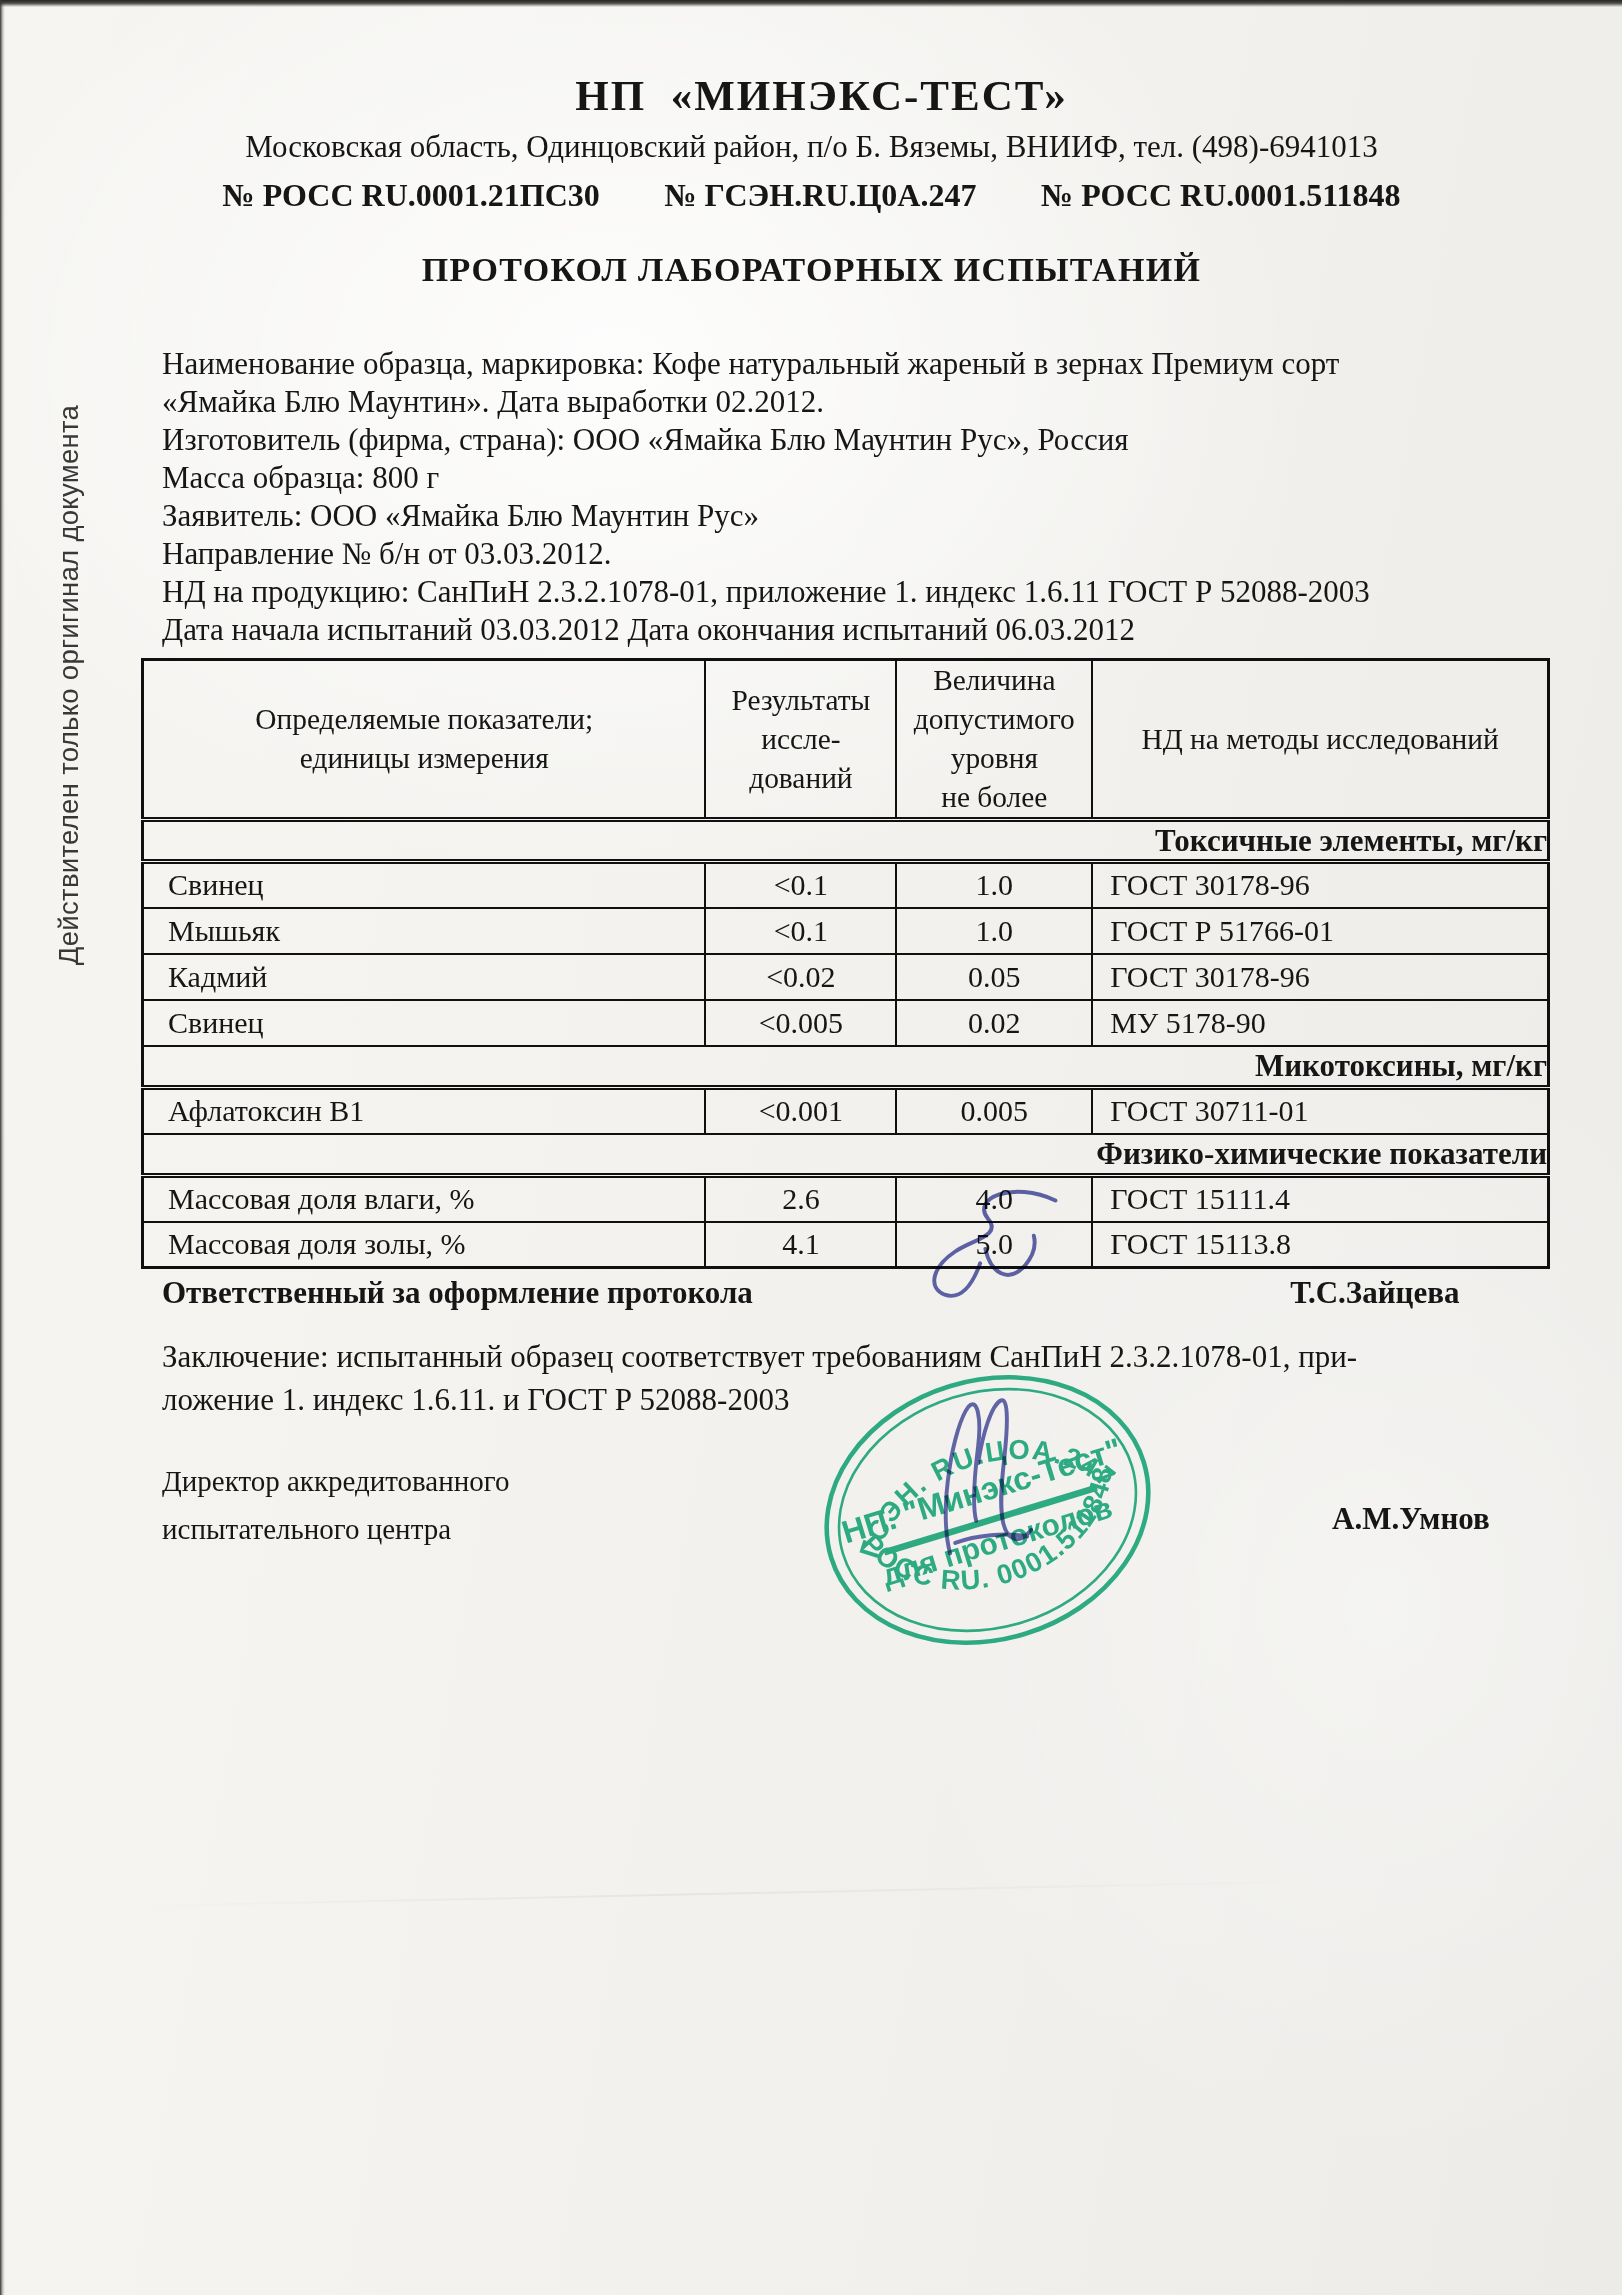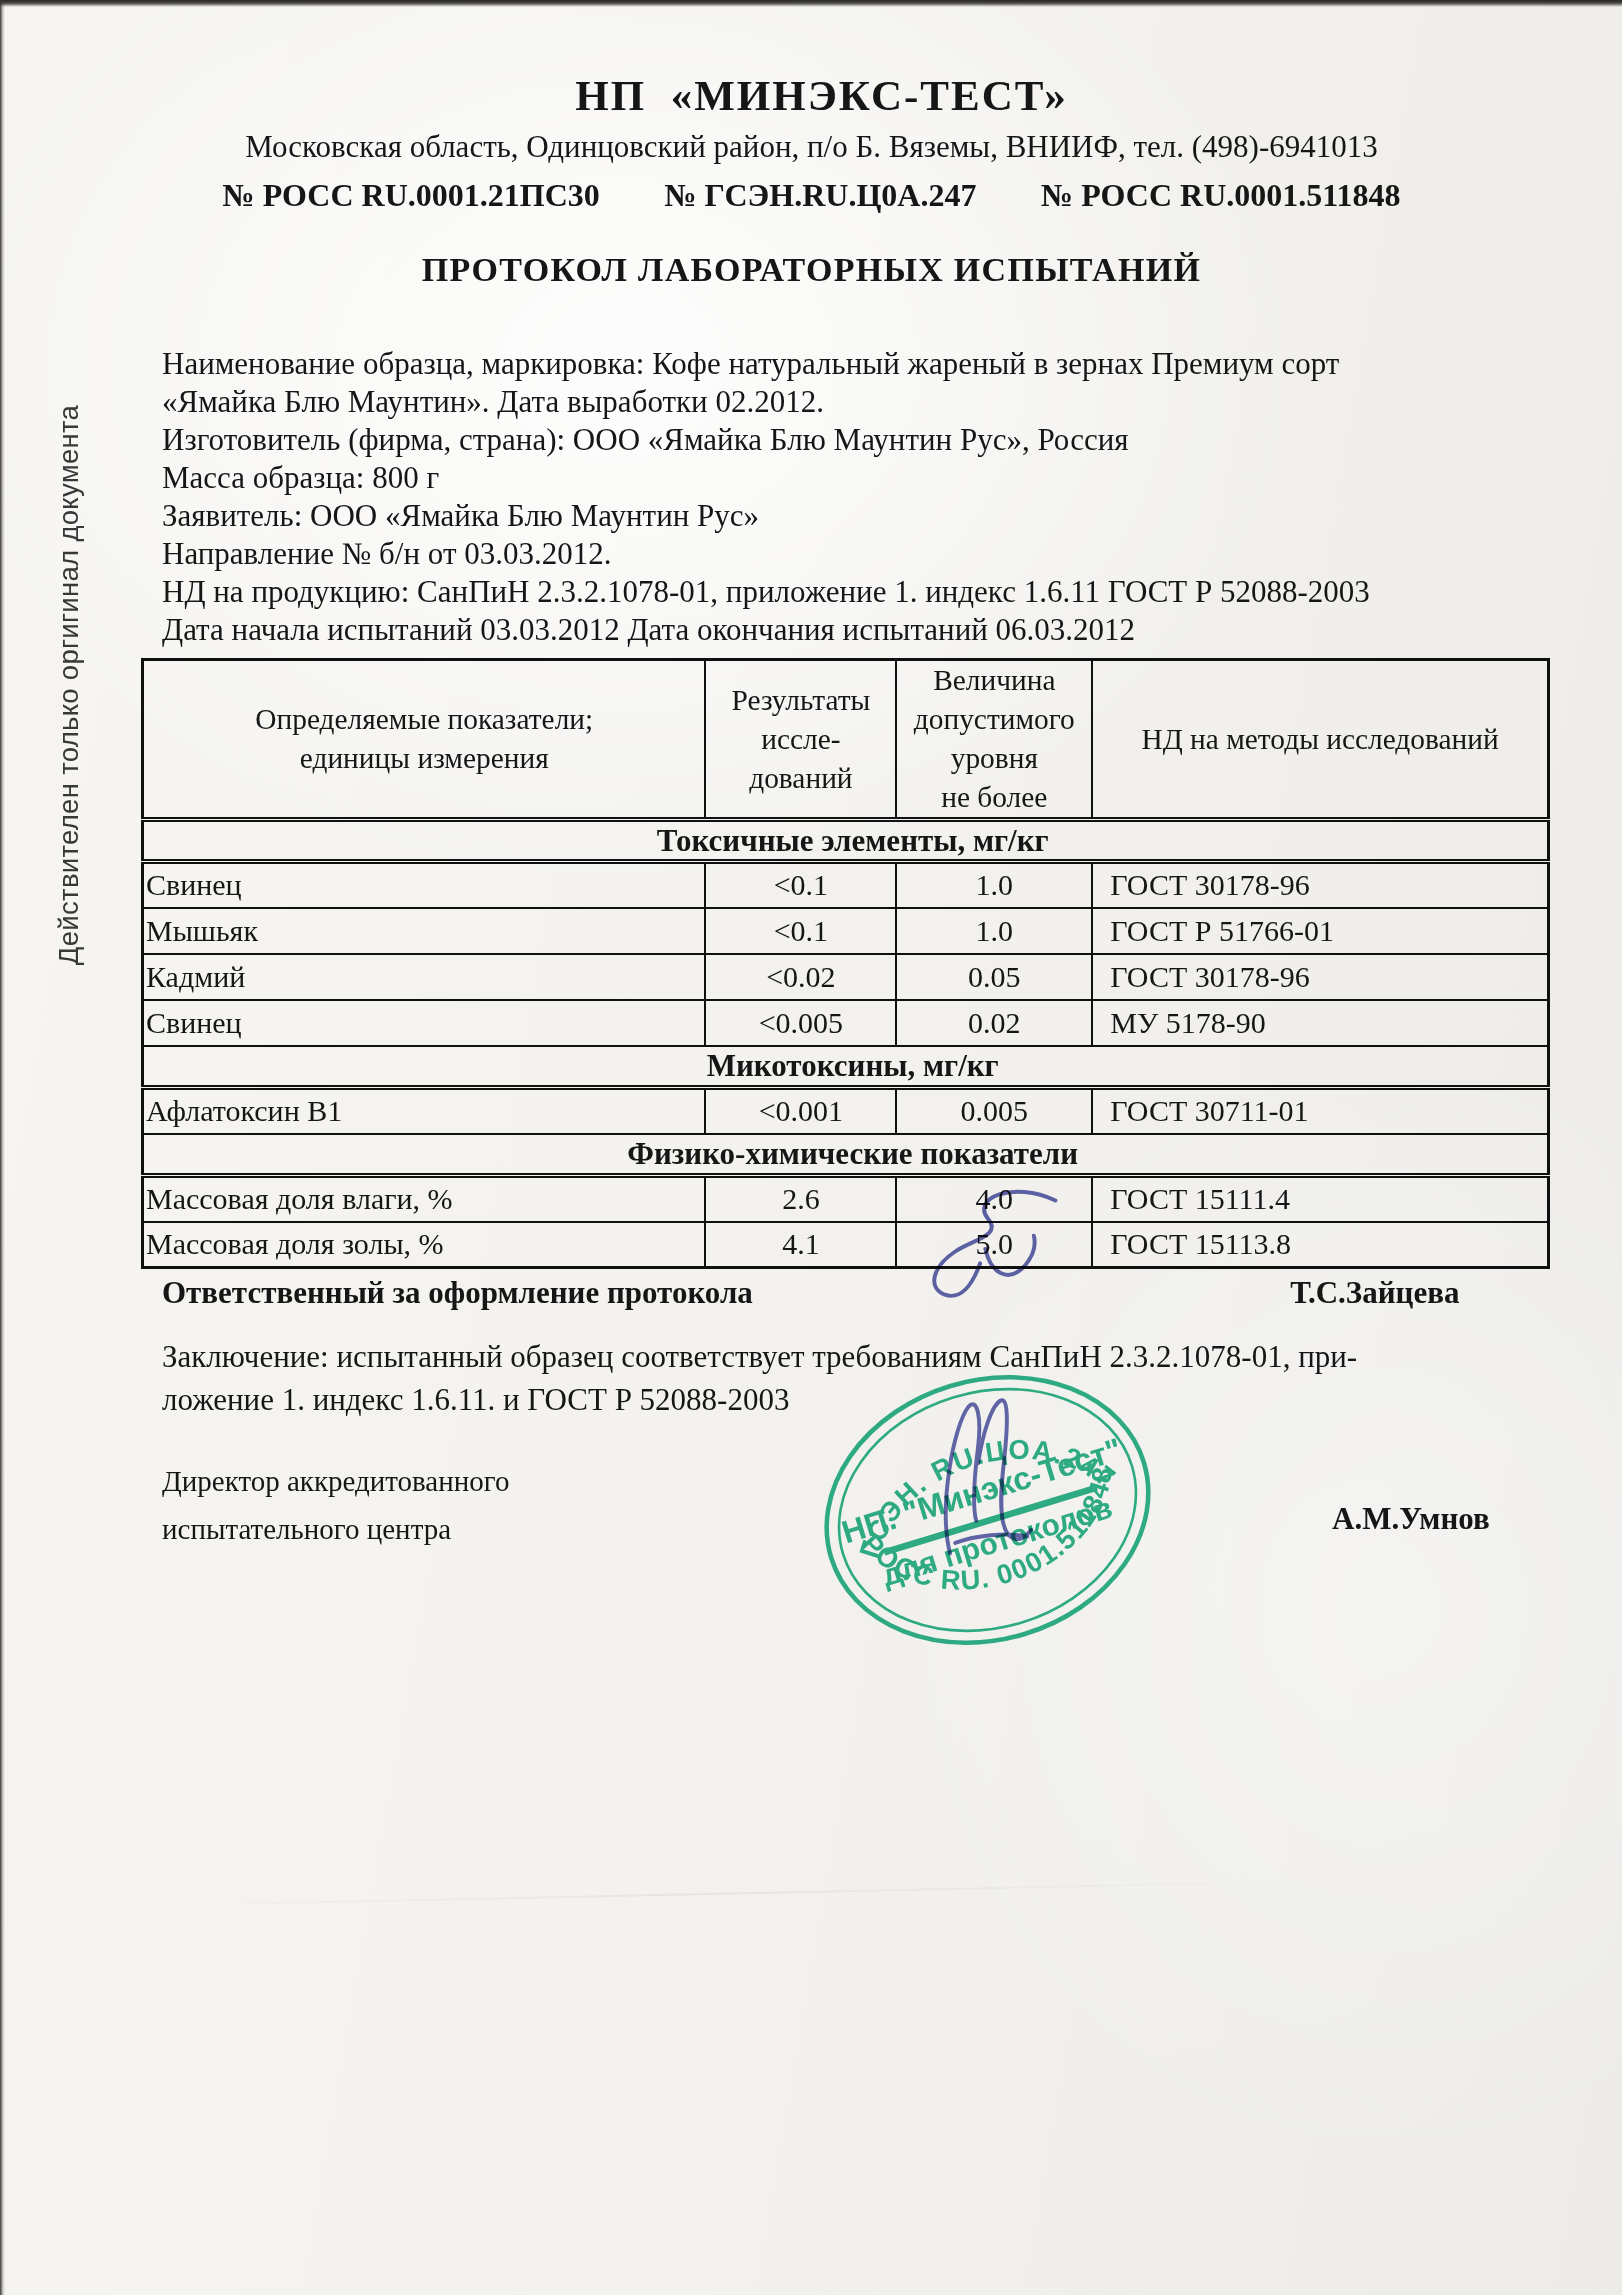--- a/index.html
+++ b/index.html
@@ -53,23 +53,23 @@
     border: 3.3px solid #101010;
   }
   .lab-table th, .lab-table td { border: 2.6px solid #101010; padding: 0; }
   .lab-table thead tr { height: 139px; }
   .lab-table thead th {
     font-weight: normal; font-size: 29.4px; line-height: 39px;
     white-space: pre-line; text-align: center; vertical-align: middle;
   }
   .lab-table thead th { border-bottom: 5.2px double #101010; }
   tr.section-row { height: 42px; }
-  tr.section-row td { font-weight: bold; font-size: 31px; text-align: center; padding-left: 14.4px; border-bottom: 5.2px double #101010; margin-left: 20px; }
+  tr.section-row td { font-weight: bold; font-size: 31px; text-align: right; padding-left: 14.4px; border-bottom: 5.2px double #101010; margin-left: 20px; }
   tr.data-row { height: 46px; }
-  td.cell-ind { text-align: left; padding-left: 2px; }
+  td.cell-ind { text-align: left; padding-left: 24px; }
   td.cell-num { text-align: center; }
   td.cell-met { text-align: left; padding-left: 17px; }
   .responsible { position: absolute; top: 1275px; left: 162px; width: 1300px; font-size: 31px; font-weight: bold; }
   .responsible .nm { position: absolute; right: 2.6px; top: 0; }
   .conclusion { position: absolute; top: 1335px; left: 162px; width: 1315px; font-size: 31px; line-height: 43px; }
   .director { position: absolute; top: 1457px; left: 162px; font-size: 29px; font-weight: normal; line-height: 48px; }
   .director-name { position: absolute; top: 1501px; left: 1332px; font-size: 31px; font-weight: bold; }
   .sig { position: absolute; mix-blend-mode: multiply; }
   .sig-a { left: 908px; top: 1186px; }
   .sig-b { left: 916px; top: 1378px; }

